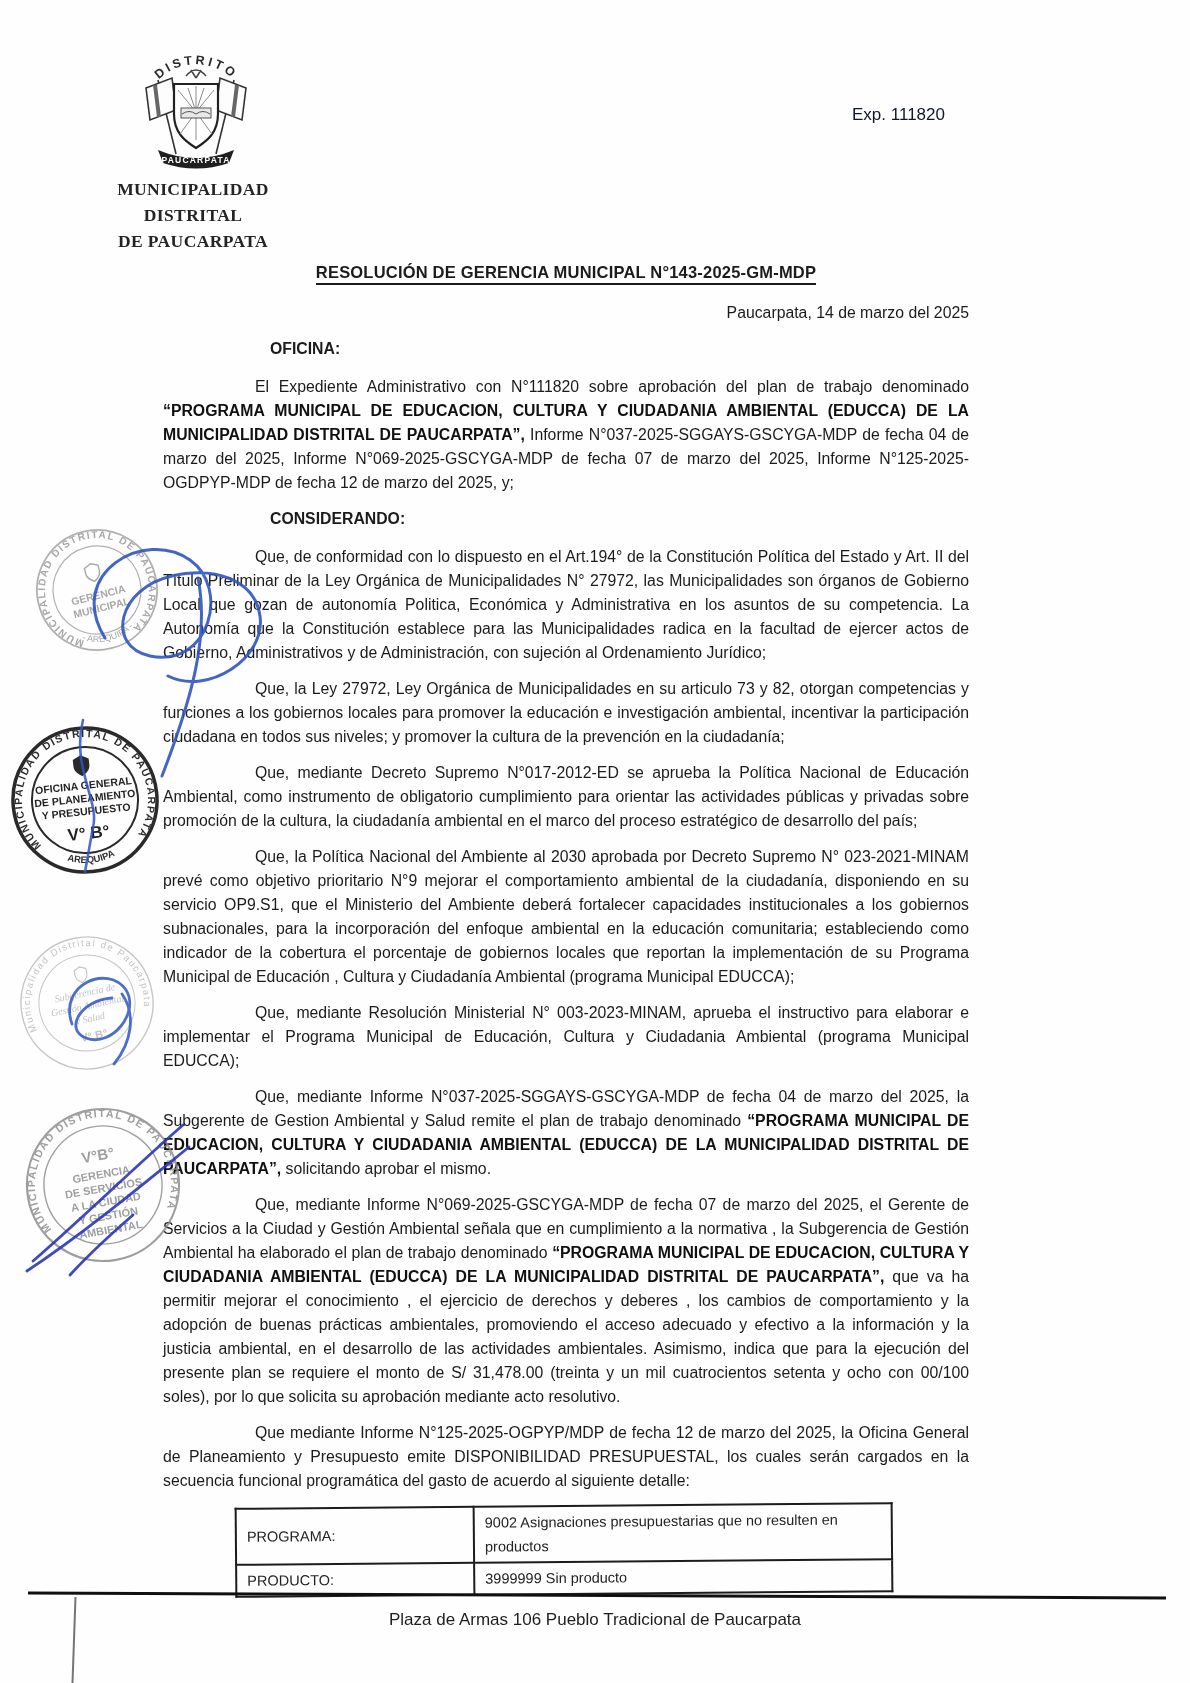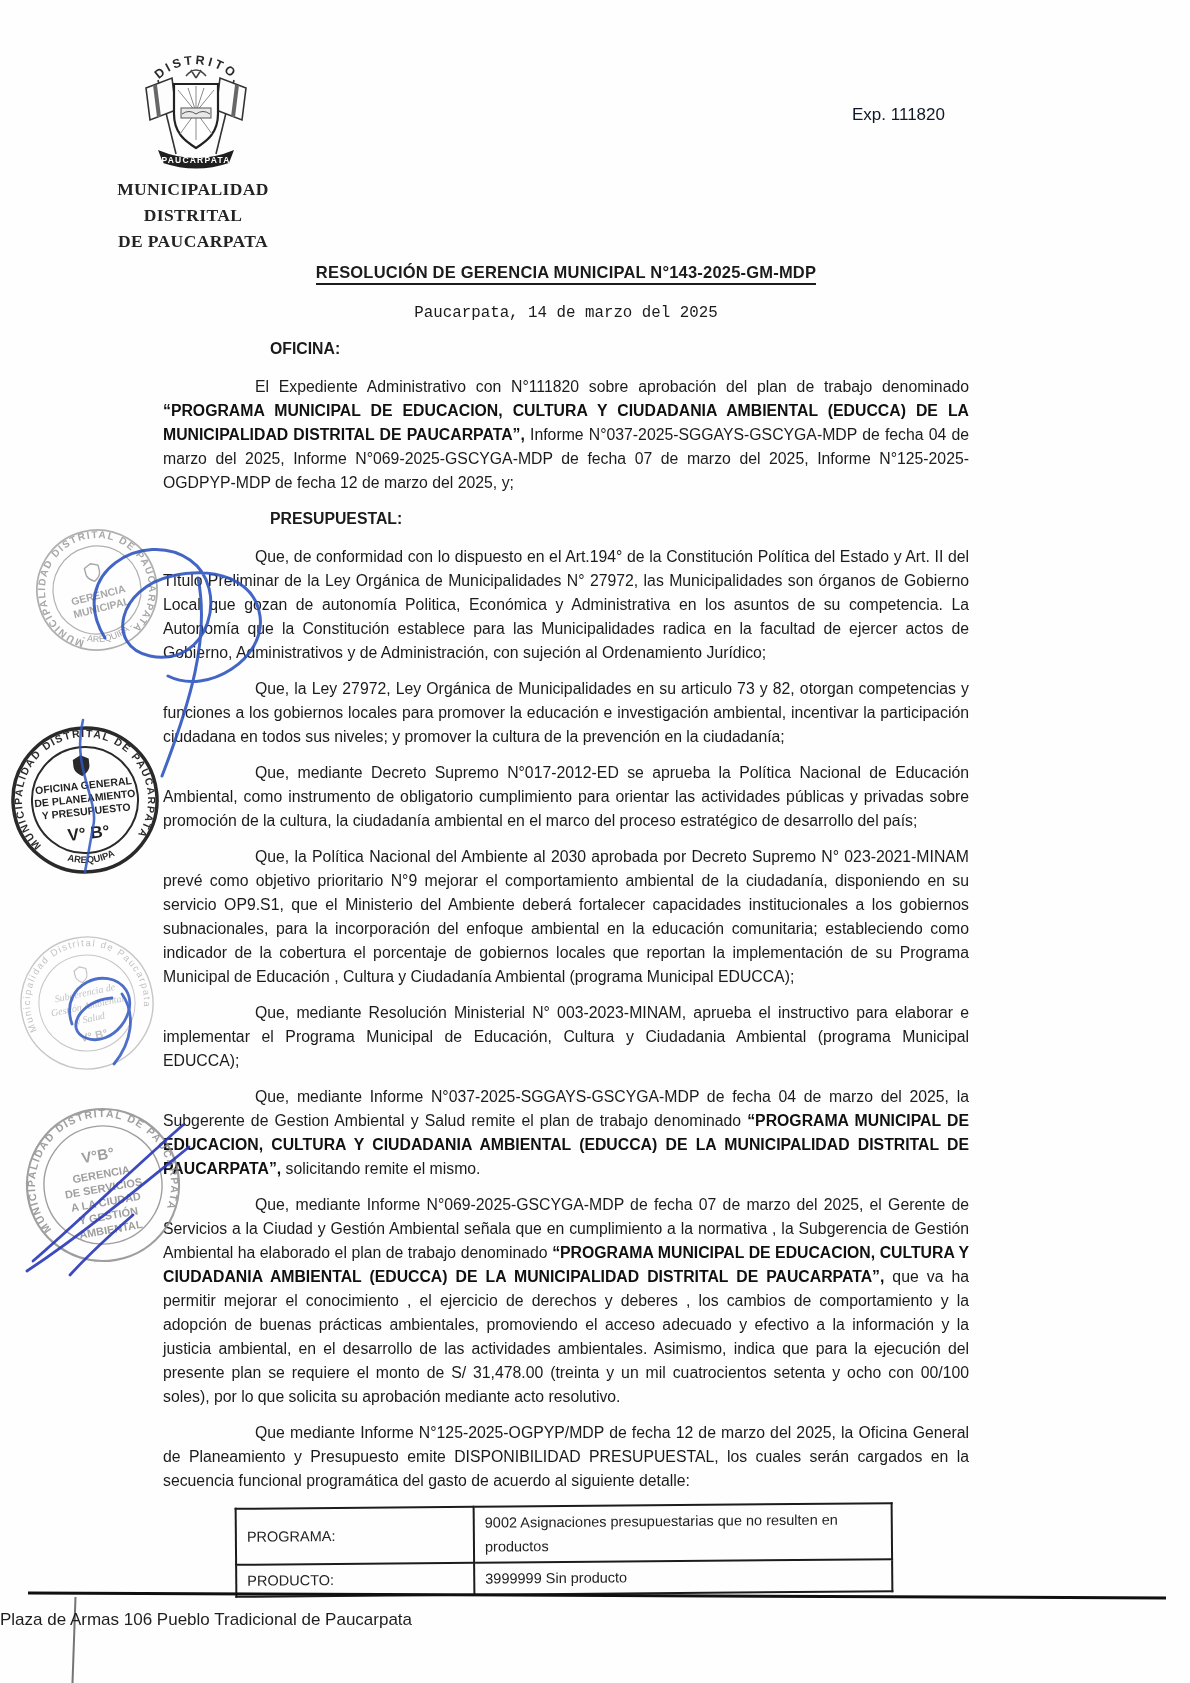--- a/index.html
+++ b/index.html
@@ -21,21 +21,21 @@
   
   .content {
     position:absolute; left:163px; top:260px; width:806px;
     font-size:15.8px; line-height:24px;
   }
   .title-row {text-align:center; margin:0 0 16px 0;}
   .title-text {
     font-weight:700; font-size:16.5px; letter-spacing:0.2px;
     border-bottom:2px solid #1b1b1b; padding-bottom:2px; white-space:nowrap;
   }
-  .date-line {text-align:center; margin:0 0 12px 0;font-family:Liberation Mono, monospace;}
+  .date-line {text-align:right; margin:0 0 12px 0;}
   .section-label {font-weight:700; margin:2px 0 14px 107px;}
   .para {text-align:justify; text-indent:92px; margin:0 0 12px 0;}
   .para b {font-weight:700; color:#101010;}
 
   table.budget-table {
     border-collapse:collapse; margin:10px 0 0 72px;
     transform:rotate(-0.5deg);
   }
   table.budget-table td {
     border:2px solid #1c1c1c; font-size:14.5px; padding:3px 10px; height:23px;
@@ -43,21 +43,21 @@
   }
   td.cell-label {width:216px;}
   td.cell-value {width:396px;}
 
   
   .footer-line {
     position:absolute; left:28px; top:1594px; width:1138px; height:3px;
     background:#101010; transform:rotate(0.25deg);
   }
   .footer-text {
-    position:absolute; left:0; top:1610px; width:100%; 
+    position:absolute; left:0; top:1610px; width:100%; text-align:center;
     font-size:17px; color:#1e1e1e;
   }
   .pen-mark-vertical {
     position:absolute; left:73px; top:1597px; width:2px; height:86px;
     background:#3a3a3a; transform:rotate(2deg); opacity:.7;
   }
 
   
   .stamp {position:absolute;}
   .stamp-1 {left:22px; top:515px; transform:rotate(-14deg); opacity:.78;}
@@ -131,33 +131,33 @@
   <div class="content">
     <div class="title-row">
       <span class="title-text">RESOLUCIÓN DE GERENCIA MUNICIPAL N°143-2025-GM-MDP</span>
     </div>
     <div class="date-line">Paucarpata, 14 de marzo del 2025</div>
 
     <div class="section-label">OFICINA:</div>
 
     <p class="para"><span>El Expediente Administrativo con N°111820 sobre aprobación del plan de trabajo denominado </span><b>“PROGRAMA MUNICIPAL DE EDUCACION, CULTURA Y CIUDADANIA AMBIENTAL (EDUCCA) DE LA MUNICIPALIDAD DISTRITAL DE PAUCARPATA”,</b><span> Informe N°037-2025-SGGAYS-GSCYGA-MDP de fecha 04 de marzo del 2025, Informe N°069-2025-GSCYGA-MDP de fecha 07 de marzo del 2025, Informe N°125-2025-OGDPYP-MDP de fecha 12 de marzo del 2025, y;</span></p>
 
-    <div class="section-label">PRESUPUESTAL:</div>
+    <div class="section-label">CONSIDERANDO:</div>
 
     <p class="para"><span>Que, de conformidad con lo dispuesto en el Art.194° de la Constitución Política del Estado y Art. II del Título Preliminar de la Ley Orgánica de Municipalidades N° 27972, las Municipalidades son órganos de Gobierno Local que gozan de autonomía Politica, Económica y Administrativa en los asuntos de su competencia. La Autonomía que la Constitución establece para las Municipalidades radica en la facultad de ejercer actos de Gobierno, Administrativos y de Administración, con sujeción al Ordenamiento Jurídico;</span></p>
 
     <p class="para"><span>Que, la Ley 27972, Ley Orgánica de Municipalidades en su articulo 73 y 82, otorgan competencias y funciones a los gobiernos locales para promover la educación e investigación ambiental, incentivar la participación ciudadana en todos sus niveles; y promover la cultura de la prevención en la ciudadanía;</span></p>
 
     <p class="para"><span>Que, mediante Decreto Supremo N°017-2012-ED se aprueba la Política Nacional de Educación Ambiental, como instrumento de obligatorio cumplimiento para orientar las actividades públicas y privadas sobre promoción de la cultura, la ciudadanía ambiental en el marco del proceso estratégico de desarrollo del país;</span></p>
 
     <p class="para"><span>Que, la Política Nacional del Ambiente al 2030 aprobada por Decreto Supremo N° 023-2021-MINAM prevé como objetivo prioritario N°9 mejorar el comportamiento ambiental de la ciudadanía, disponiendo en su servicio OP9.S1, que el Ministerio del Ambiente deberá fortalecer capacidades institucionales a los gobiernos subnacionales, para la incorporación del enfoque ambiental en la educación comunitaria; estableciendo como indicador de la cobertura el porcentaje de gobiernos locales  que reportan  la implementación de su Programa Municipal de Educación , Cultura y Ciudadanía Ambiental (programa Municipal EDUCCA);</span></p>
 
     <p class="para"><span>Que, mediante Resolución Ministerial N° 003-2023-MINAM, aprueba el instructivo para elaborar e implementar el Programa Municipal de Educación, Cultura y Ciudadania Ambiental (programa Municipal EDUCCA);</span></p>
 
-    <p class="para"><span>Que, mediante Informe N°037-2025-SGGAYS-GSCYGA-MDP de fecha 04 de marzo del 2025, la Subgerente de Gestion Ambiental y Salud remite el plan de trabajo denominado </span><b>“PROGRAMA MUNICIPAL DE EDUCACION, CULTURA Y CIUDADANIA AMBIENTAL (EDUCCA) DE LA MUNICIPALIDAD DISTRITAL DE PAUCARPATA”,</b><span> solicitando remite el mismo.</span></p>
+    <p class="para"><span>Que, mediante Informe N°037-2025-SGGAYS-GSCYGA-MDP de fecha 04 de marzo del 2025, la Subgerente de Gestion Ambiental y Salud remite el plan de trabajo denominado </span><b>“PROGRAMA MUNICIPAL DE EDUCACION, CULTURA Y CIUDADANIA AMBIENTAL (EDUCCA) DE LA MUNICIPALIDAD DISTRITAL DE PAUCARPATA”,</b><span> solicitando aprobar el mismo.</span></p>
 
     <p class="para"><span>Que, mediante Informe N°069-2025-GSCYGA-MDP de fecha 07 de marzo del 2025, el Gerente de Servicios a la Ciudad y Gestión Ambiental señala que en cumplimiento a la normativa , la Subgerencia de Gestión Ambiental ha elaborado el plan de trabajo denominado </span><b>“PROGRAMA MUNICIPAL DE EDUCACION, CULTURA Y CIUDADANIA AMBIENTAL (EDUCCA) DE LA MUNICIPALIDAD DISTRITAL DE PAUCARPATA”,</b><span> que va ha permitir mejorar el conocimiento , el ejercicio de derechos y deberes , los cambios de comportamiento  y la adopción de buenas prácticas  ambientales, promoviendo  el acceso adecuado y efectivo a la información y la justicia ambiental, en el desarrollo de las actividades ambientales. Asimismo, indica que para la ejecución del presente plan se requiere el monto de S/ 31,478.00 (treinta y un mil cuatrocientos setenta y ocho con 00/100 soles), por lo que solicita su aprobación mediante acto resolutivo.</span></p>
 
     <p class="para"><span>Que mediante Informe N°125-2025-OGPYP/MDP de fecha 12 de marzo del 2025, la Oficina General de Planeamiento y Presupuesto emite DISPONIBILIDAD PRESUPUESTAL, los cuales serán cargados en la secuencia funcional programática del gasto de acuerdo al siguiente detalle:</span></p>
 
     <table class="budget-table">
       <tbody>
           <tr>
         <td class="cell-label">PROGRAMA:</td>
         <td class="cell-value">9002 Asignaciones presupuestarias que no resulten en productos</td>

